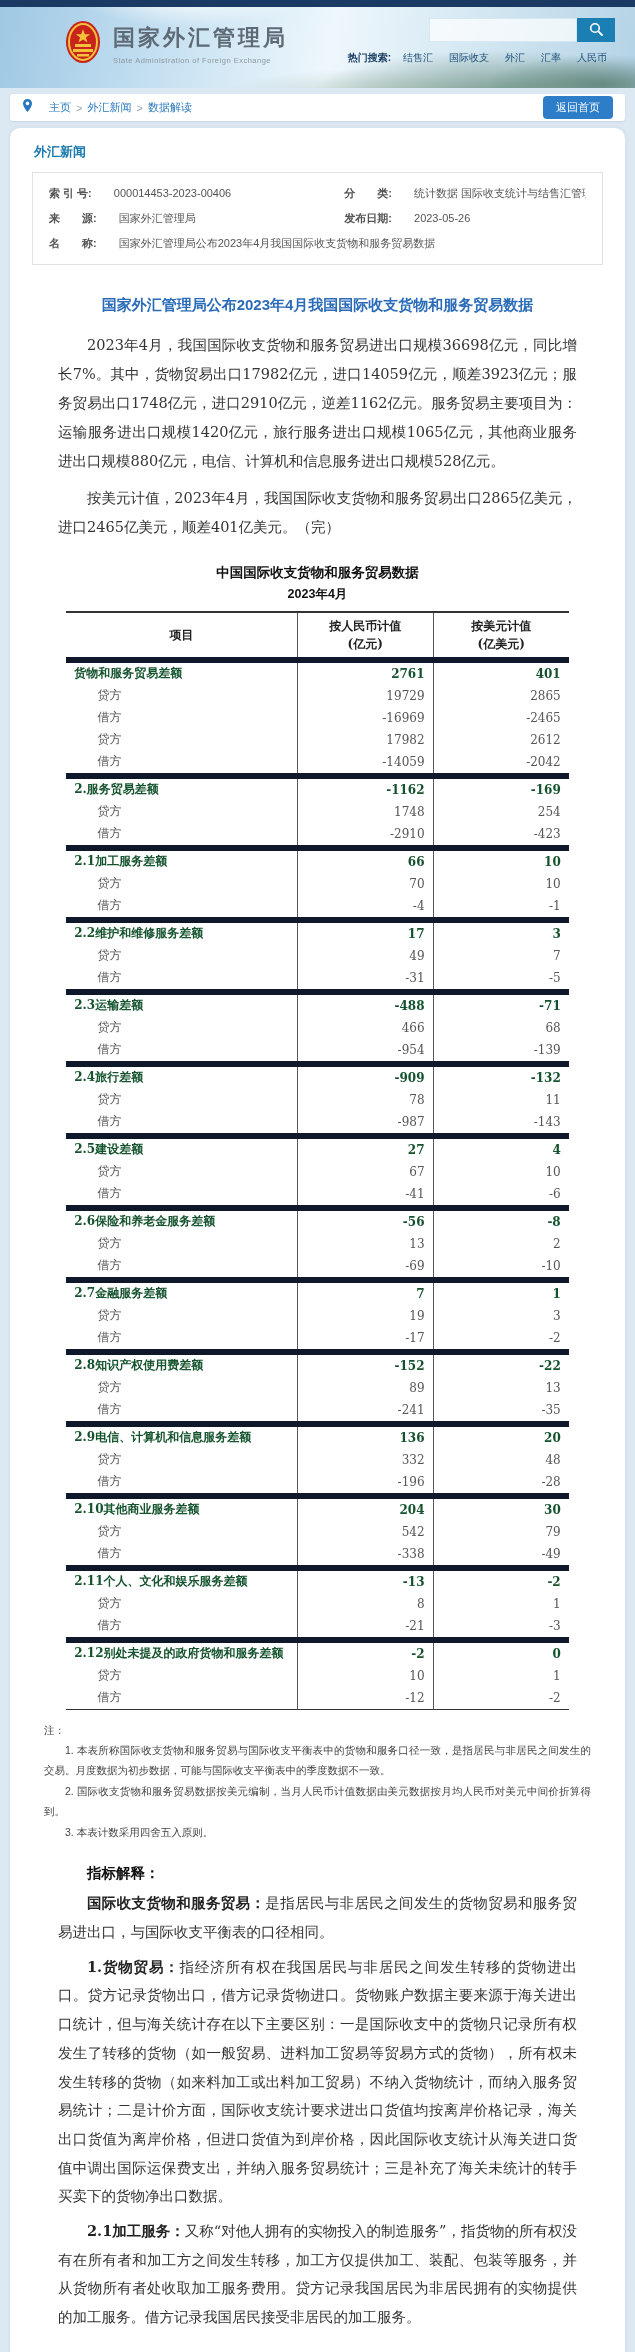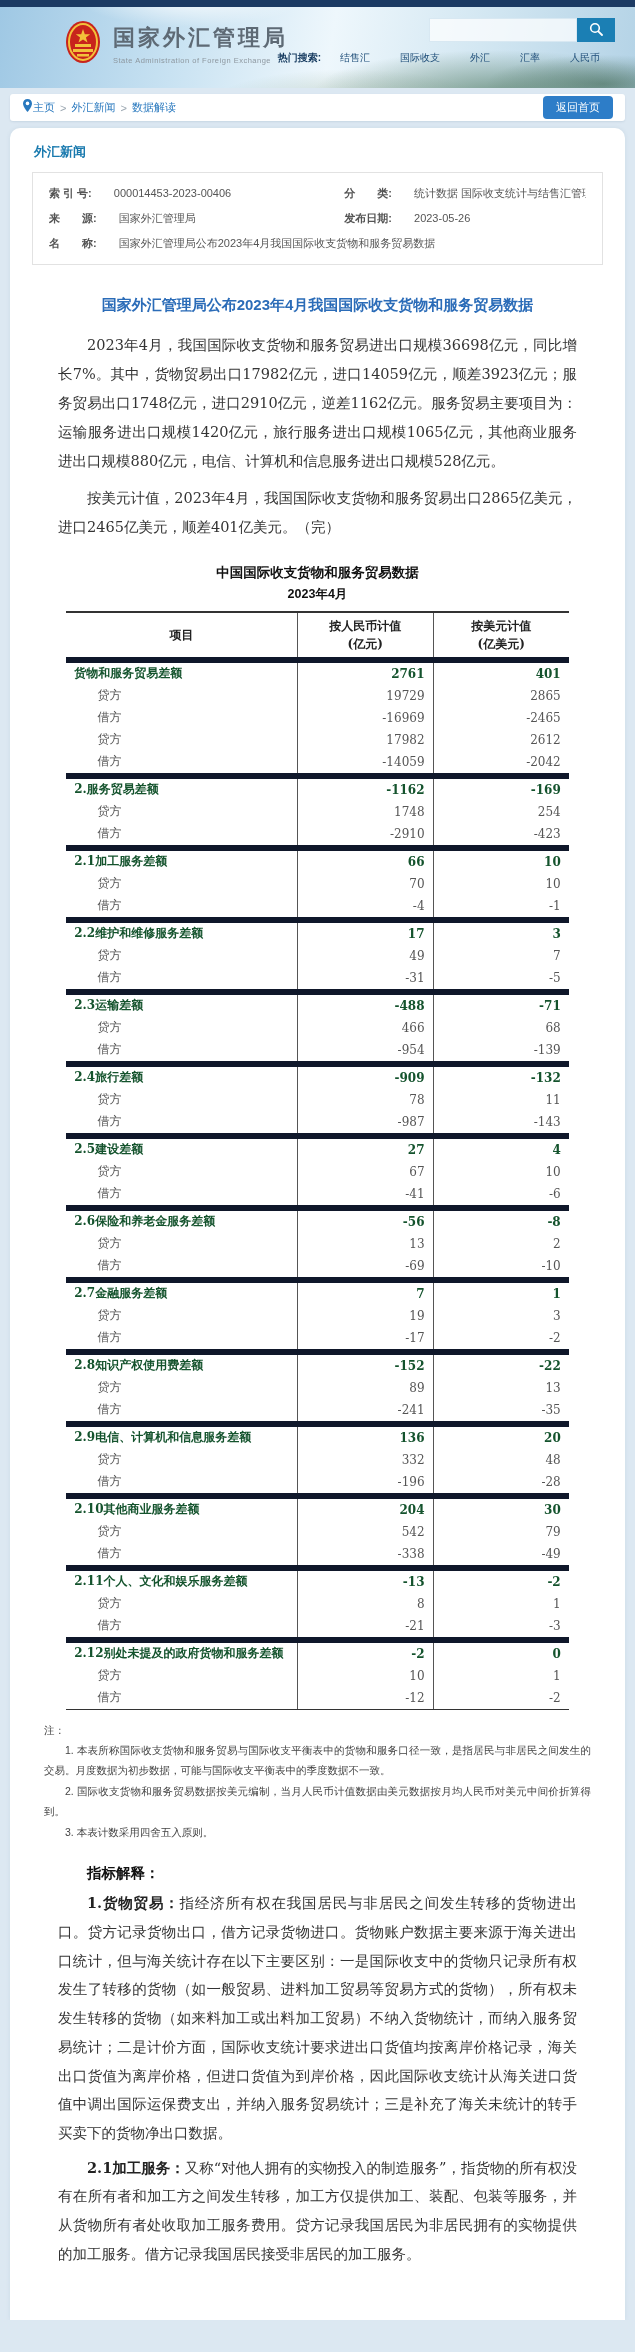--- a/index.html
+++ b/index.html
@@ -18,25 +18,25 @@
                radial-gradient(ellipse 160px 40px at 30% -10%,rgba(255,255,255,.8),rgba(255,255,255,0) 70%);}
   .brand{position:absolute;left:64px;top:13px;display:flex;align-items:center;gap:11px;}
   .brand-name{font-size:22px;font-weight:bold;color:#5e6a75;letter-spacing:3px;}
   .brand-en{font-size:7.5px;color:#8d979f;letter-spacing:.5px;margin-top:3px;}
   .search-row{position:absolute;right:20px;top:11px;display:flex;}
   .search-input{width:148px;height:24px;border:1px solid #d8e8f2;background:rgba(255,255,255,.72);
     outline:none;font-size:11px;padding:0 8px;box-sizing:border-box;}
   .search-btn{width:38px;height:24px;border:none;background:#1b7fb4;cursor:pointer;display:flex;align-items:center;justify-content:center;}
   .hot-row{position:absolute;right:20px;top:44px;font-size:10px;color:#1f4e79;white-space:nowrap;}
   .hot-label{font-weight:bold;color:#14395e;margin-right:4px;}
-  .hot-word{color:#1f4e79;text-decoration:none;margin:0 15px;}
+  .hot-word{color:#1f4e79;text-decoration:none;margin:0 8px;}
 
   
   .crumbbar{margin:6px 10px 0;background:#ffffff;border-radius:3px;height:27px;display:flex;align-items:center;padding:0 12px;box-shadow:0 1px 2px rgba(90,120,150,.15);}
-  .crumb-links{font-size:11px;color:#7b8893;display:flex;align-items:center;gap:5px;margin-left:0;}
+  .crumb-links{font-size:11px;color:#7b8893;display:flex;align-items:center;gap:5px;margin-left:16px;}
   .crumb-links a{color:#2878be;text-decoration:none;}
   .crumb-sep{color:#9aa6b0;}
   .backhome-btn{margin-left:auto;background:#2d7dc8;color:#fff;border:none;border-radius:4px;
     font-size:11px;padding:4px 13px;cursor:pointer;}
 
   
   .card{margin:7px 10px 0;background:#fff;border-radius:10px 10px 0 0;padding:13px 22px 46px;box-shadow:0 0 4px rgba(90,120,150,.12);}
   .section-title{color:#1879ae;font-weight:bold;font-size:13px;padding:2px 2px 11px;}
 
   .meta-box{border:1px solid #e2e2e2;padding:9px 16px;font-size:11px;color:#555;
@@ -406,18 +406,19 @@
     <div id="notes">
         <p class="note-line">1. 本表所称国际收支货物和服务贸易与国际收支平衡表中的货物和服务口径一致，是指居民与非居民之间发生的交易。月度数据为初步数据，可能与国际收支平衡表中的季度数据不一致。</p>
         <p class="note-line">2. 国际收支货物和服务贸易数据按美元编制，当月人民币计值数据由美元数据按月均人民币对美元中间价折算得到。</p>
         <p class="note-line">3. 本表计数采用四舍五入原则。</p>
       </div>
   </div>
 
   <div class="defs">
     <p class="def-heading">指标解释：</p>
     <div id="defs">
+        <p class="def-p"><b class="def-term">国际收支货物和服务贸易：</b><span>是指居民与非居民之间发生的货物贸易和服务贸易进出口，与国际收支平衡表的口径相同。</span></p>
         <p class="def-p"><b class="def-term">1.货物贸易：</b><span>指经济所有权在我国居民与非居民之间发生转移的货物进出口。贷方记录货物出口，借方记录货物进口。货物账户数据主要来源于海关进出口统计，但与海关统计存在以下主要区别：一是国际收支中的货物只记录所有权发生了转移的货物（如一般贸易、进料加工贸易等贸易方式的货物），所有权未发生转移的货物（如来料加工或出料加工贸易）不纳入货物统计，而纳入服务贸易统计；二是计价方面，国际收支统计要求进出口货值均按离岸价格记录，海关出口货值为离岸价格，但进口货值为到岸价格，因此国际收支统计从海关进口货值中调出国际运保费支出，并纳入服务贸易统计；三是补充了海关未统计的转手买卖下的货物净出口数据。</span></p>
         <p class="def-p"><b class="def-term">2.1加工服务：</b><span>又称“对他人拥有的实物投入的制造服务”，指货物的所有权没有在所有者和加工方之间发生转移，加工方仅提供加工、装配、包装等服务，并从货物所有者处收取加工服务费用。贷方记录我国居民为非居民拥有的实物提供的加工服务。借方记录我国居民接受非居民的加工服务。</span></p>
       </div>
   </div>
 
 </div>
 
 </body></html>

